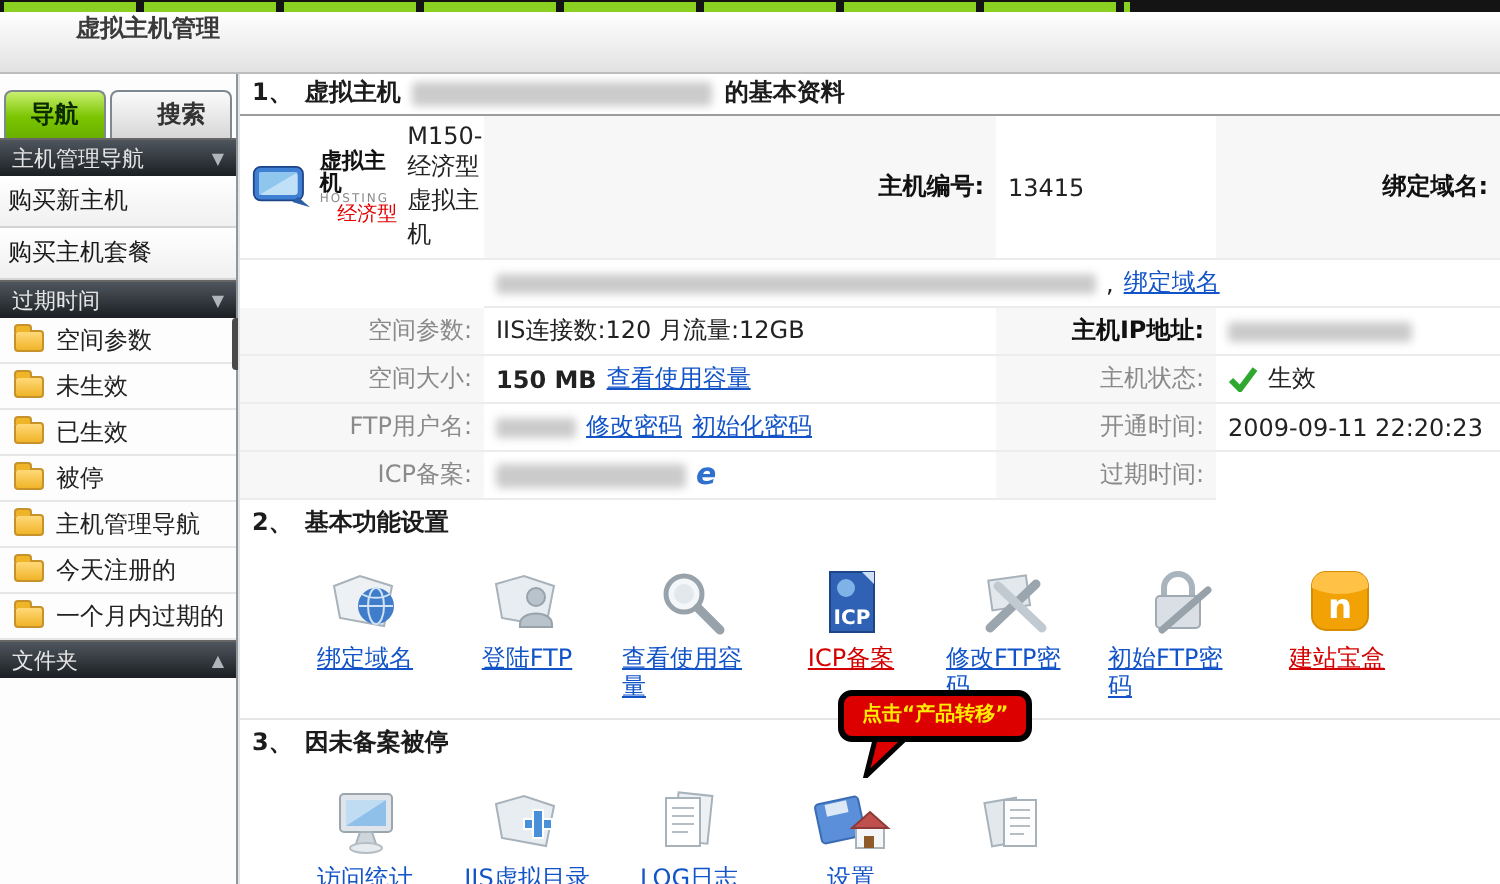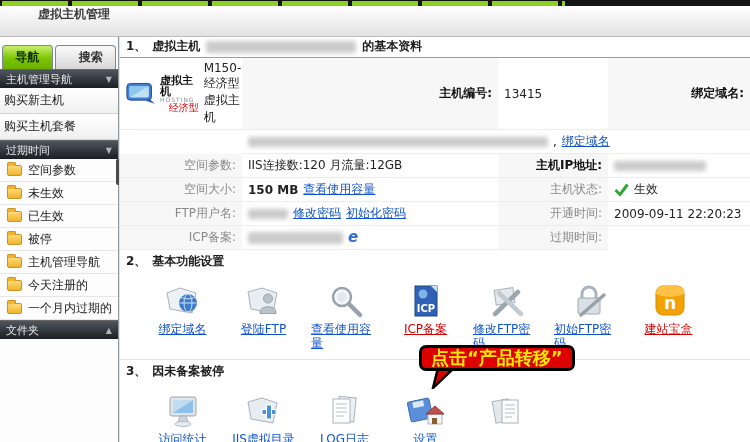--- a/index.html
+++ b/index.html
@@ -67,21 +67,21 @@
   .func-row { display:flex; padding:8px 0 5px 22px; border-bottom:1px solid #e5e5e5; }
   .func-row.last { border-bottom:none; }
   .func-item { width:81px; display:flex; justify-content:center; }
   .func-inner { display:flex; flex-direction:column; align-items:center; gap:4px;
     border:3px solid transparent; padding:1px 4px; }
   .func-label { line-height:14px; }
 
   
   .callout { position:absolute; left:299px; top:308px; z-index:5;
     background:#dd0000; border:3px solid #000; border-radius:7px;
-    color:#ffec00; font-weight:bold; font-size:18px; line-height:20px;
+    color:#ffec00; font-weight:bold; font-size:10px; line-height:20px;
     padding:0 9px; white-space:nowrap; }
   .callout-tail { position:absolute; left:309px; top:330px; z-index:4; }
 </style>
 </head>
 <body>
 
 <div class="top-strip">
     <div class="greens"></div>
   </div>
 <div class="title-bar">虚拟主机管理</div>

